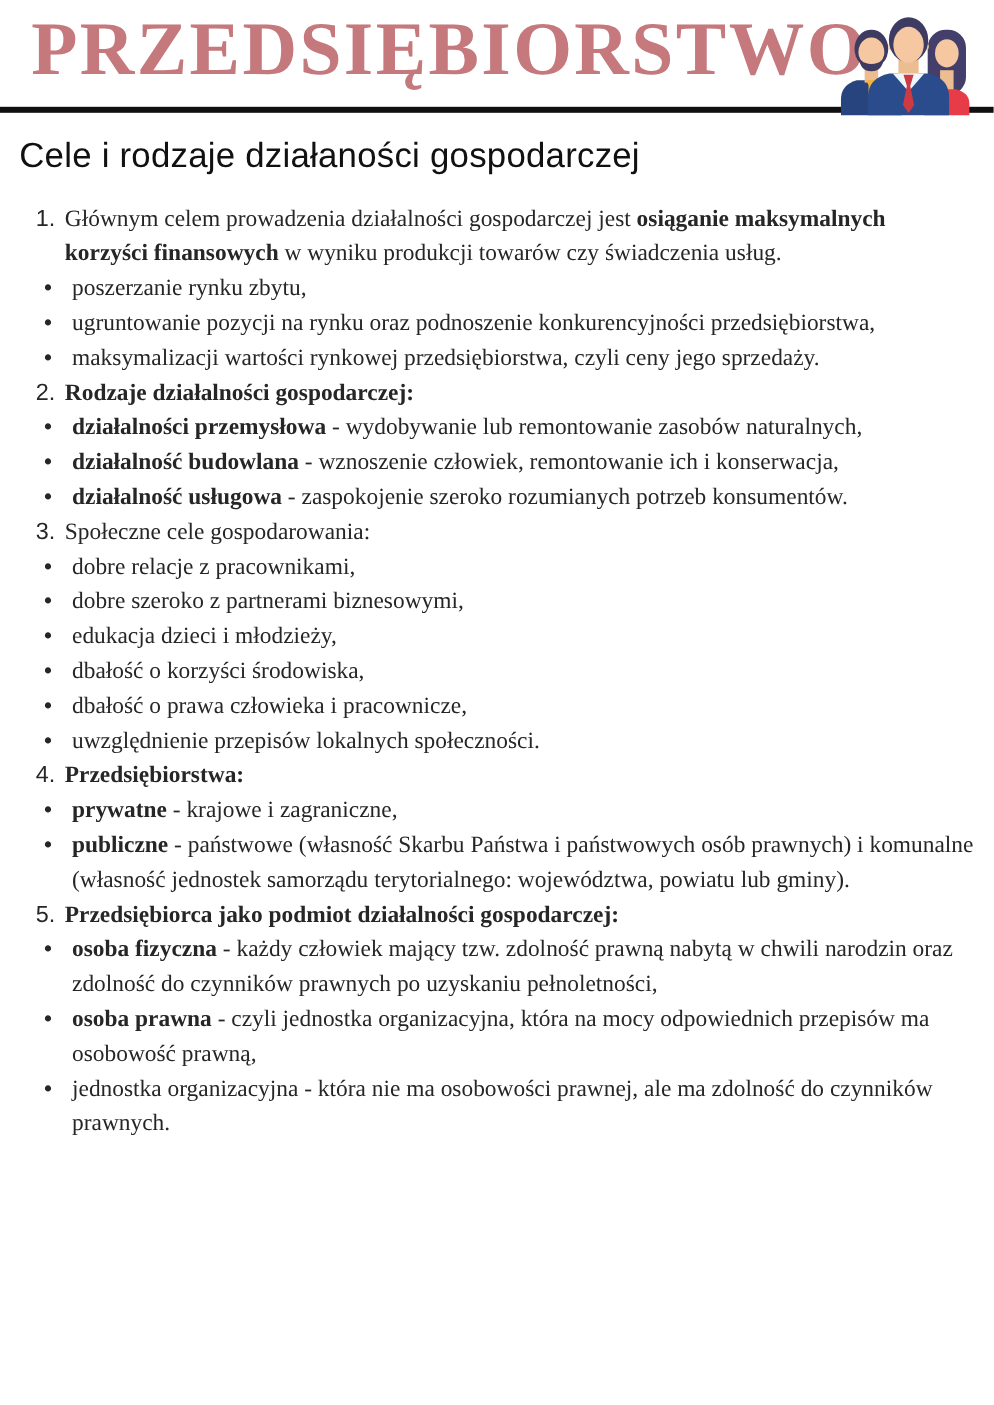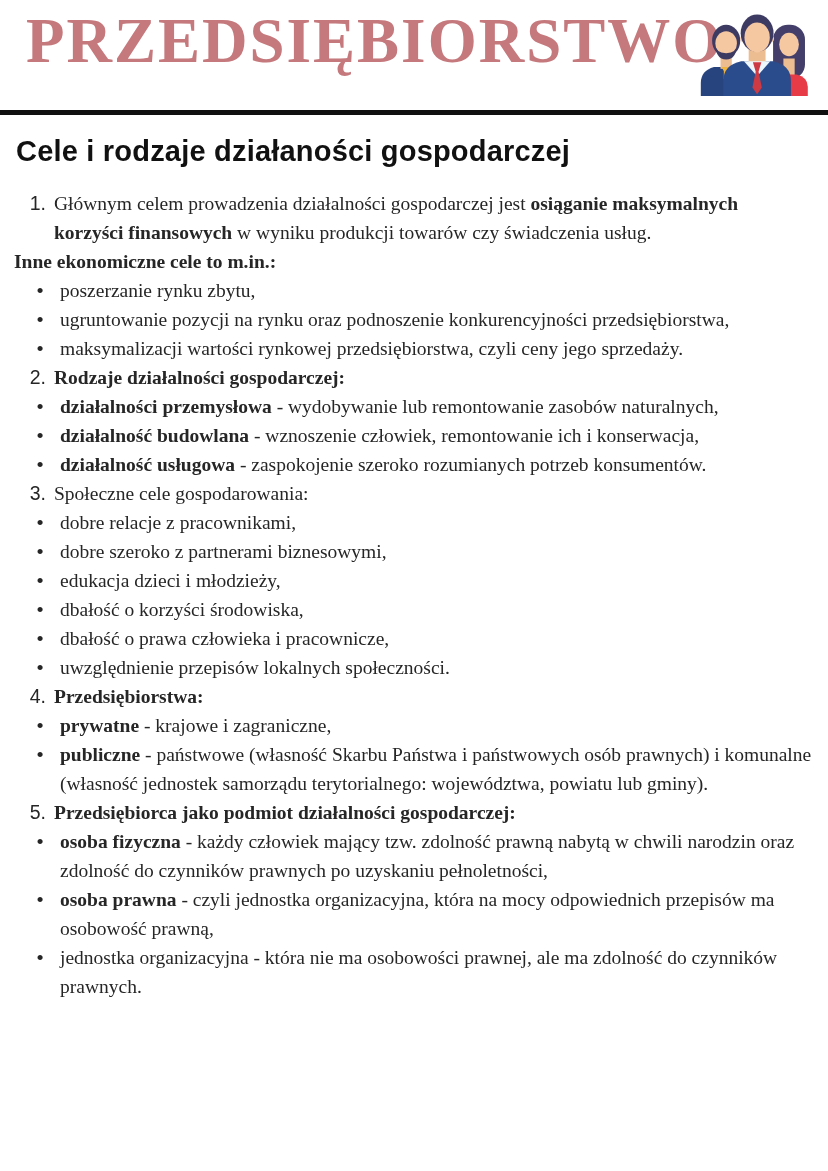--- a/index.html
+++ b/index.html
@@ -1,31 +1,31 @@
 <!DOCTYPE html>
 <html><head>
 <meta charset="utf-8">
 <style>
   html,body{margin:0;padding:0;background:#ffffff;}
   body{width:828px;height:1171px;overflow:hidden;
        font-family:"Liberation Sans",sans-serif;color:var(--text-color,#262626);}
   .page{position:relative;width:828px;height:1171px;background:var(--background,#fff);}
 
-  .header{position:relative;height:110px;}
+  .header{position:relative;height:89px;}
   .title{margin:0;position:absolute;left:26px;top:8px;
          font-family:"Liberation Serif",serif;font-weight:700;
          font-size:63px;line-height:1.05;letter-spacing:2px;
          color:var(--title-color,#c5797d);white-space:nowrap;}
   .people-icon{position:absolute;top:5px;right:8px;width:122px;height:92px;z-index:2;}
   .people-icon svg{display:block;width:100%;height:100%;}
 
   .divider{height:5px;background:var(--rule-color,#101010);}
 
   .section-heading{margin:18px 16px 14px 16px;font-size:29px;line-height:36px;
-         font-weight:700;letter-spacing:0.2px;color:var(--heading-color,#111);
+         font-weight:400;letter-spacing:0.2px;color:var(--heading-color,#111);
          font-family:"Liberation Sans",sans-serif;}
 
   .content{padding:6px 8px 0 14px;font-size:19.5px;line-height:29px;}
   .row{display:flex;align-items:flex-start;}
   .row .marker{flex:0 0 40px;box-sizing:border-box;}
   .row.numbered .marker{text-align:right;padding-right:8px;}
   .row.bullet{padding-left:6px;}
   .row.bullet .marker{text-align:center;font-size:19px;}
   .row .text{flex:1;padding-right:8px;font-family:Liberation Serif, serif;}
   .row .text b{font-weight:700;}
@@ -73,23 +73,20 @@
   </div>
 
   <div class="divider"></div>
 
   <h2 class="section-heading">Cele i rodzaje działaności gospodarczej</h2>
 
   <main class="content" id="content">
       <div class="row numbered">
         <span class="marker">1.</span>
         <span class="text"><span>Głównym celem prowadzenia działalności gospodarczej jest </span><b>osiąganie maksymalnych korzyści finansowych</b><span> w wyniku produkcji towarów czy świadczenia usług.</span></span>
-      </div>
-      <div class="row para">
-        <span class="text"><b>Inne ekonomiczne cele to m.in.:</b></span>
       </div>
       <div class="row bullet">
         <span class="marker">•</span>
         <span class="text"><span>poszerzanie rynku zbytu,</span></span>
       </div>
       <div class="row bullet">
         <span class="marker">•</span>
         <span class="text"><span>ugruntowanie pozycji na rynku oraz podnoszenie konkurencyjności przedsiębiorstwa,</span></span>
       </div>
       <div class="row bullet">

